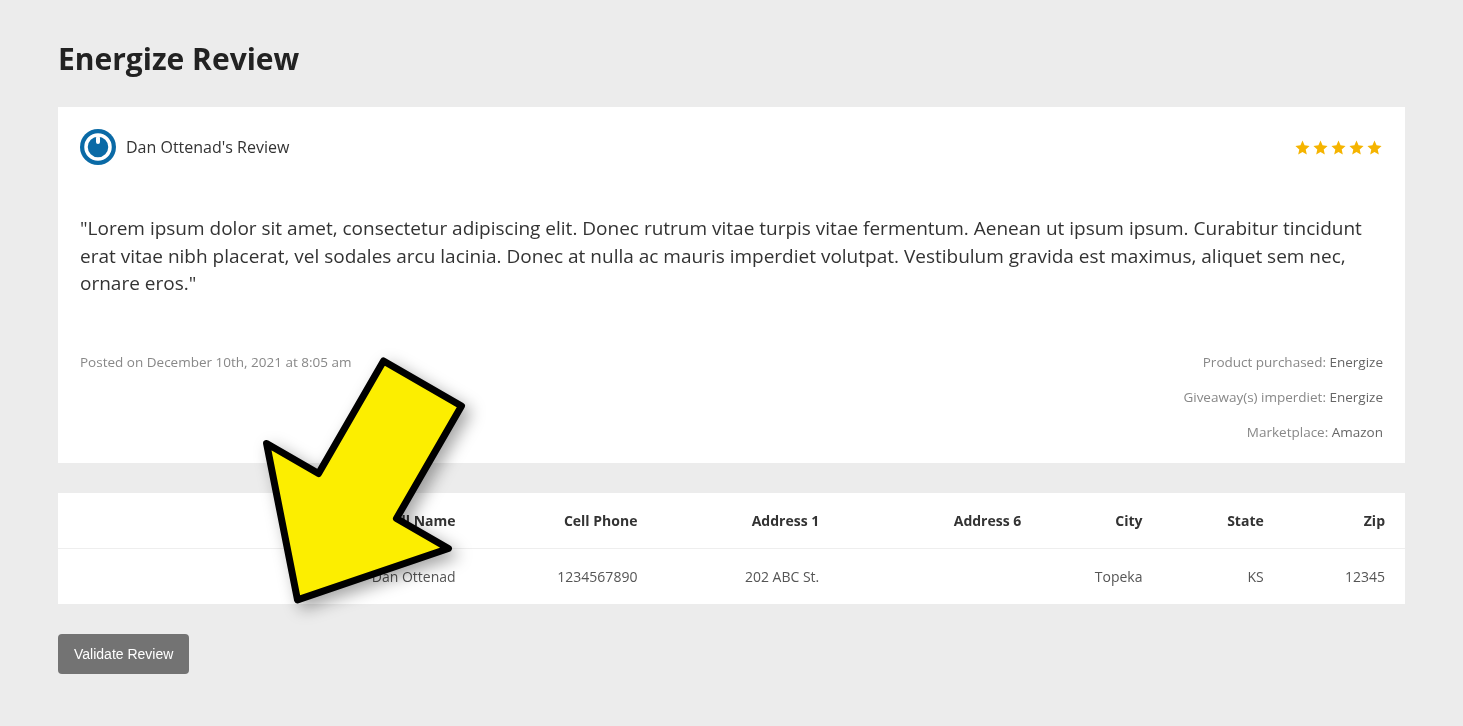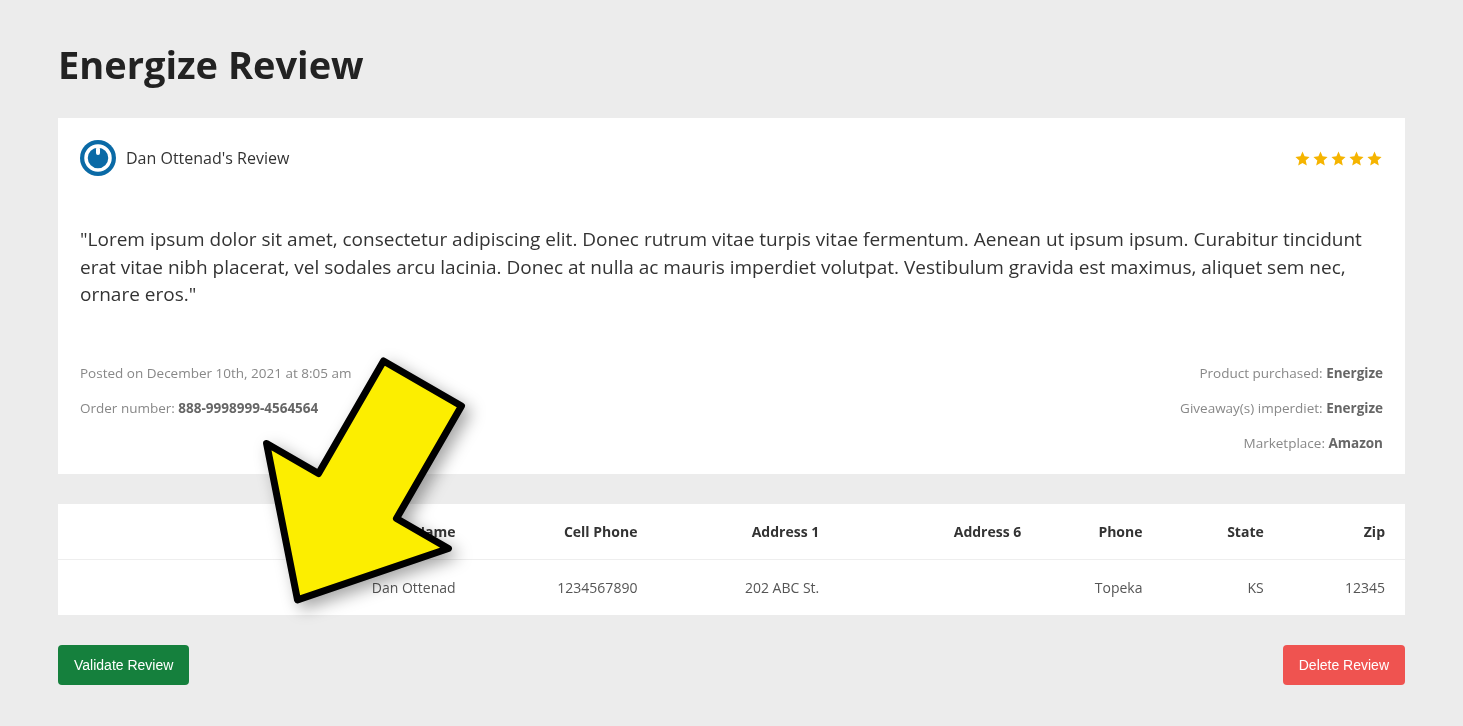--- a/index.html
+++ b/index.html
@@ -7,21 +7,21 @@
     font-family: "Open Sans", "Segoe UI", -apple-system, BlinkMacSystemFont, sans-serif;
     background: #ececec;
     width: 1463px;
     height: 726px;
     overflow: hidden;
   }
   .page {
     padding: 38px 58px;
   }
   h1.page-title {
-    font-size: 38px;
+    font-size: 30px;
     font-weight: 700;
     color: #222;
     margin-bottom: 28px;
   }
   .card {
     background: #fff;
     padding: 22px 22px 22px 22px;
     margin-bottom: 30px;
   }
   .review-header {
@@ -58,21 +58,21 @@
     margin-bottom: 55px;
   }
   .review-meta {
     display: flex;
     justify-content: space-between;
     font-size: 13.5px;
     color: #888;
   }
   .review-meta-left, .review-meta-right { display: flex; flex-direction: column; gap: 17px; }
   .review-meta-right { text-align: right; align-items: flex-end; }
-  .meta-strong { font-weight: 700; color: #666; }
+  .meta-strong { font-weight: 400; color: #666; }
   table.details {
     width: 100%;
     background: #fff;
     border-collapse: collapse;
     margin-bottom: 30px;
   }
   table.details th, table.details td {
     text-align: right;
     padding: 18px 20px;
     font-size: 14px;
@@ -91,21 +91,21 @@
     justify-content: space-between;
   }
   .btn {
     border: none;
     border-radius: 4px;
     padding: 12px 16px;
     font-size: 14px;
     color: #fff;
     cursor: pointer;
   }
-  .btn-validate { background: #15803d; }
+  .btn-validate { background: #737373; }
   .btn-delete { background: #ef5350; }
   .arrow-overlay {
     position: absolute;
     left: 200px;
     top: 338px;
     pointer-events: none;
     filter: drop-shadow(6px 6px 8px rgba(0,0,0,0.35));
   }
 </style>
 </head>
@@ -145,23 +145,20 @@
       </div>
     </div>
 
     <p class="review-body">"Lorem ipsum dolor sit amet, consectetur adipiscing elit. Donec rutrum vitae turpis vitae fermentum. Aenean ut ipsum ipsum. Curabitur tincidunt erat vitae nibh placerat, vel sodales arcu lacinia. Donec at nulla ac mauris imperdiet volutpat. Vestibulum gravida est maximus, aliquet sem nec, ornare eros."</p>
 
     <div class="review-meta">
       <div class="review-meta-left">
         <div>
           <span>Posted on </span><span>December 10th, 2021 at 8:05 am</span>
         </div>
-        <div>
-          <span>Order number: </span><span class="meta-strong">888-9998999-4564564</span>
-        </div>
       </div>
       <div class="review-meta-right">
         <div>
           <span>Product purchased: </span><span class="meta-strong">Energize</span>
         </div>
         <div>
           <span>Giveaway(s) imperdiet: </span><span class="meta-strong">Energize</span>
         </div>
         <div>
           <span>Marketplace: </span><span class="meta-strong">Amazon</span>
@@ -170,41 +167,40 @@
     </div>
   </div>
 
   <table class="details">
     <thead>
       <tr>
         <th style="width:31%">Full Name</th>
         <th style="width:13.5%">Cell Phone</th>
         <th style="width:13.5%">Address 1</th>
         <th style="width:15%">Address 6</th>
-        <th style="width:9%">Phone</th>
+        <th style="width:9%">City</th>
         <th style="width:9%">State</th>
         <th>Zip</th>
       </tr>
     </thead>
     <tbody>
       <tr>
         <td>Dan Ottenad</td>
         <td>1234567890</td>
         <td>202 ABC St.</td>
         <td></td>
         <td>Topeka</td>
         <td>KS</td>
         <td>12345</td>
       </tr>
     </tbody>
   </table>
 
   <div class="actions">
     <button class="btn btn-validate">Validate Review</button>
-    <button class="btn btn-delete">Delete Review</button>
   </div>
 </div>
 
 <svg class="arrow-overlay" width="330" height="290" viewBox="0 0 330 290">
   <g transform="rotate(210 165 145)">
     <path d="M165 10 L270 130 L210 130 L210 260 L120 260 L120 130 L60 130 Z" fill="#fcee00" stroke="#000" stroke-width="7" stroke-linejoin="round"></path>
   </g>
 </svg>
 
 </body></html>

